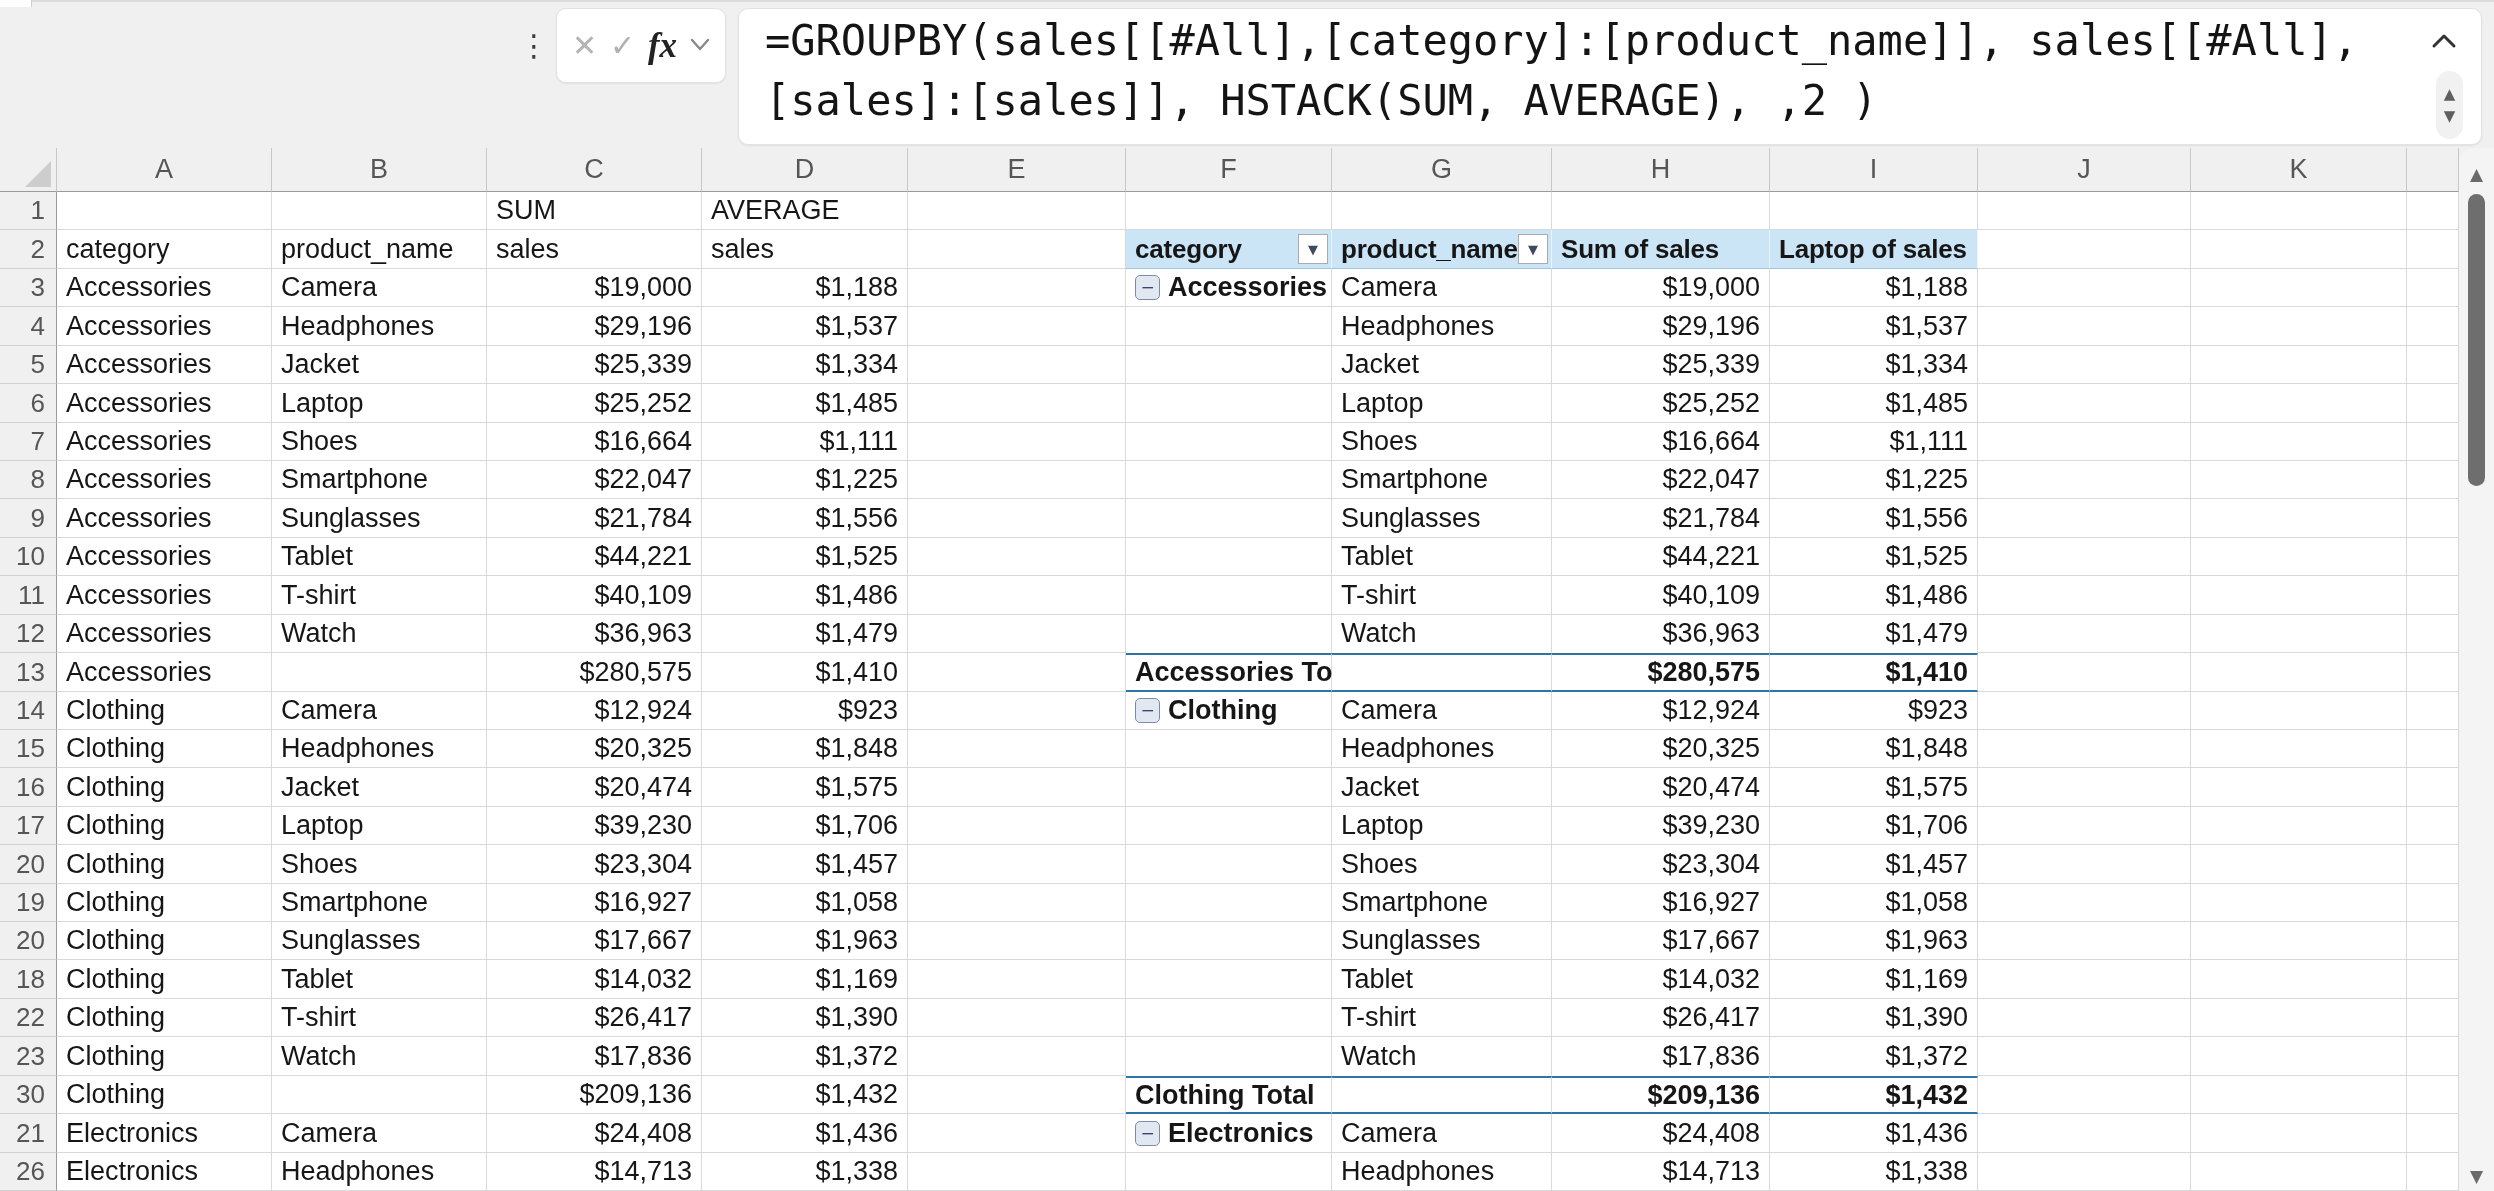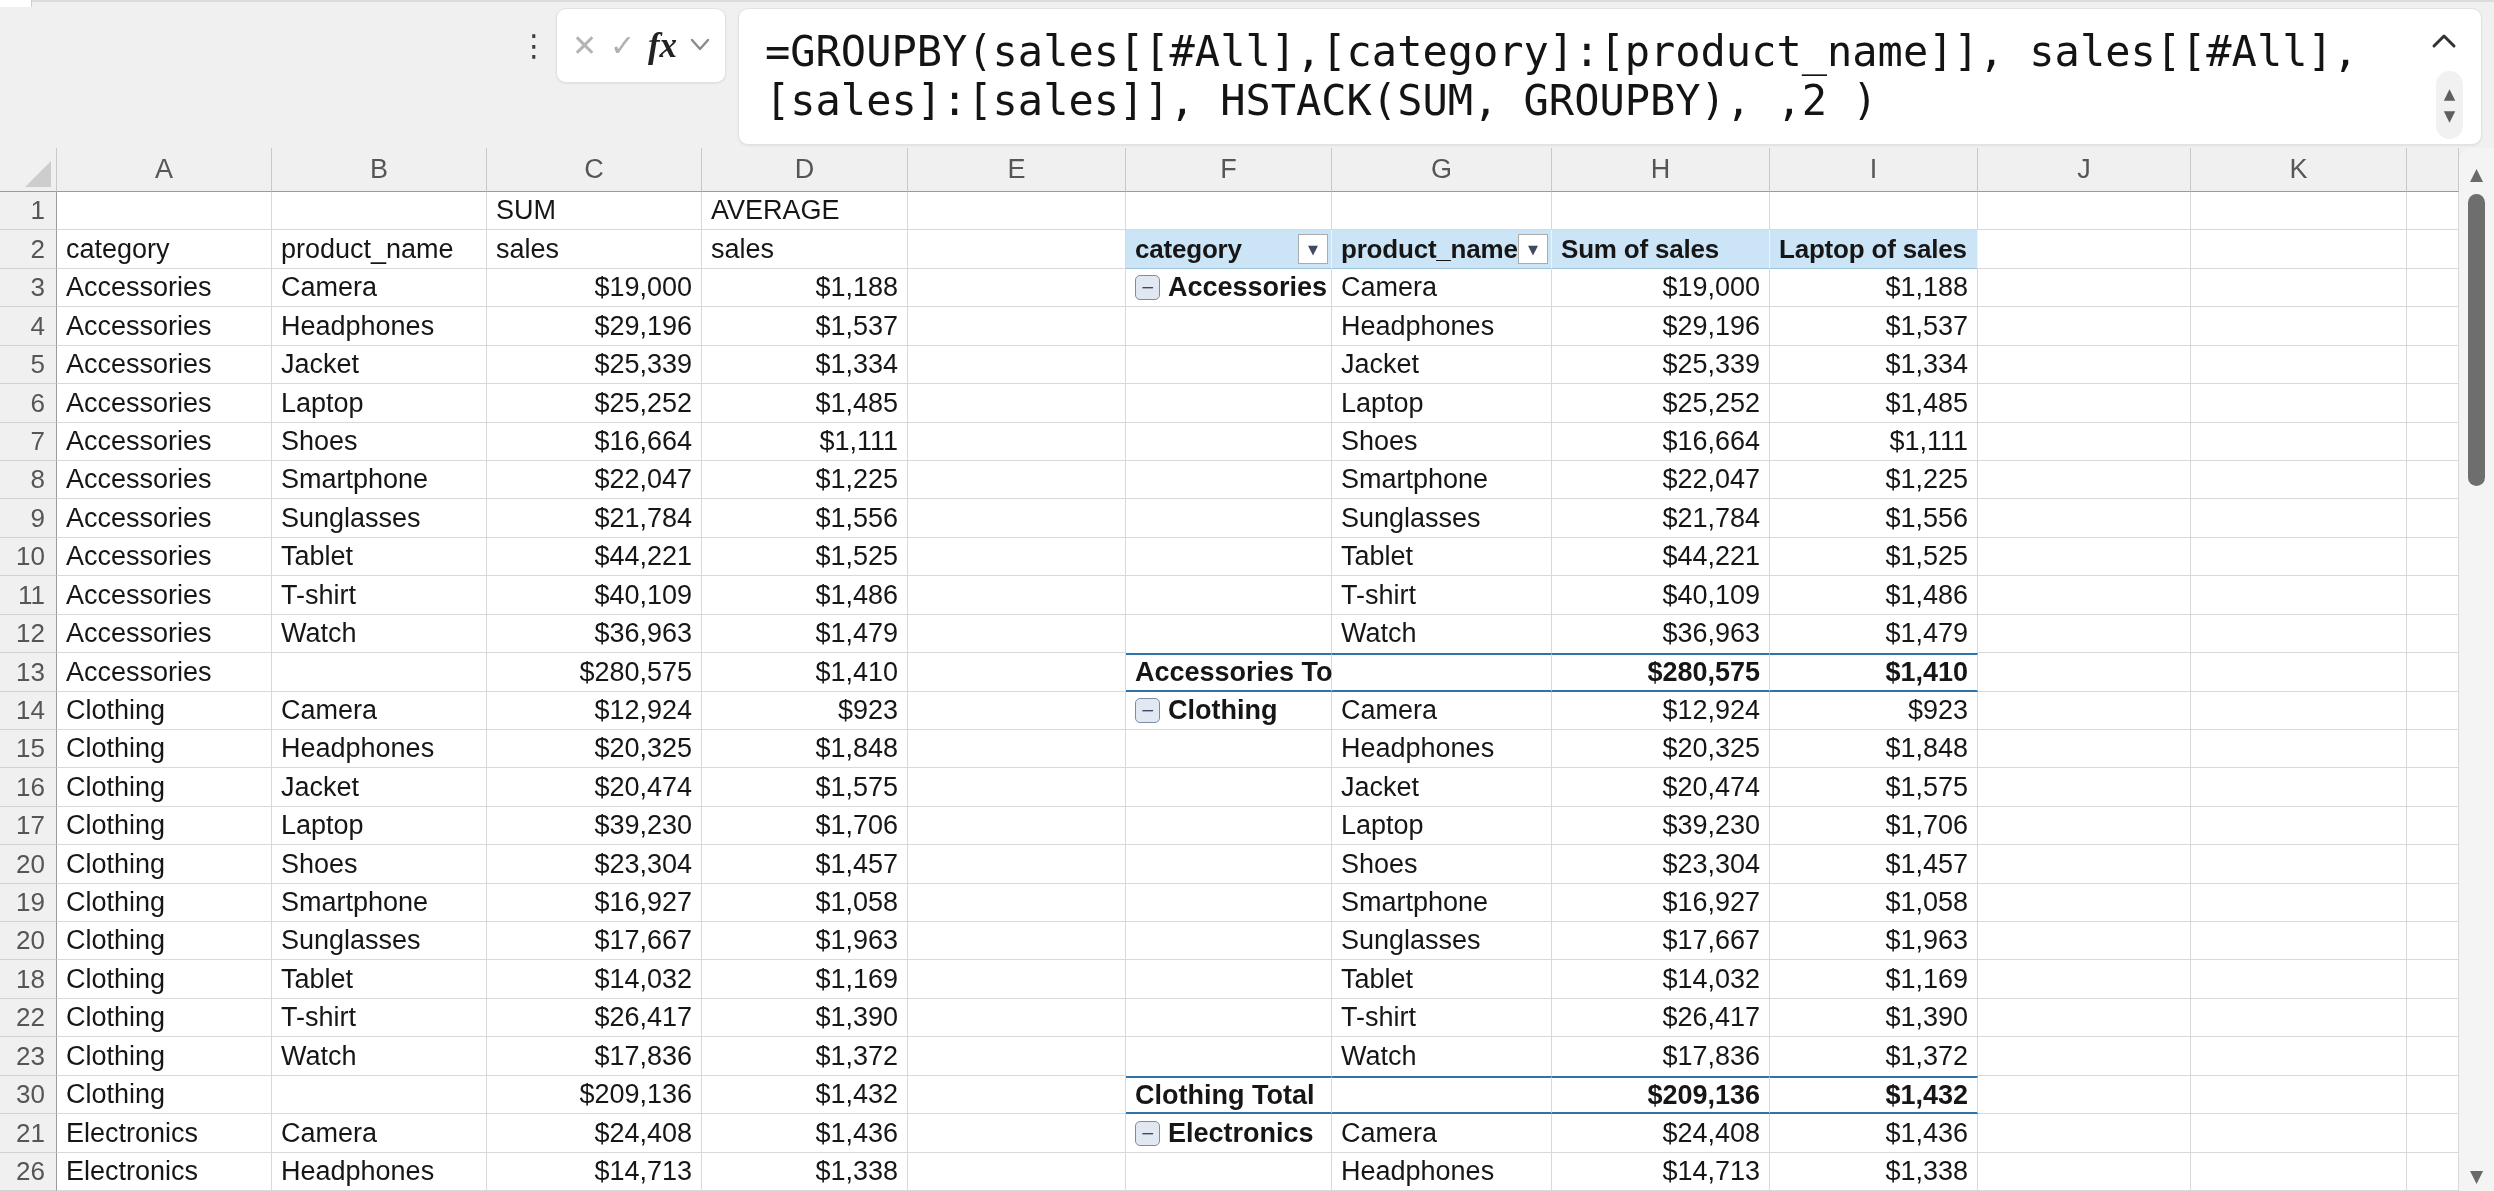--- a/index.html
+++ b/index.html
@@ -17,21 +17,21 @@
   .dots{position:absolute;left:524px;top:8px;height:75px;width:20px;display:flex;align-items:center;
         justify-content:center;color:#3c3c3c;font-size:30px;font-family:"DejaVu Sans",sans-serif;letter-spacing:0;}
   .fxbox{left:556px;top:8px;width:170px;height:75px;display:flex;align-items:center;
          justify-content:space-between;padding:0 15px;}
   .icx{color:#b4b4b4;font-size:30px;font-family:"DejaVu Sans",sans-serif;}
   .icchk{color:#b0b0b0;font-size:30px;font-family:"DejaVu Sans",sans-serif;}
   .fxlbl{font-family:"Liberation Serif",serif;font-style:italic;font-weight:700;font-size:35px;color:#222;}
   .formulabox{left:738px;top:8px;width:1744px;height:137px;}
   .fline{position:absolute;left:26px;white-space:pre;font-family:"DejaVu Sans Mono",monospace;
          font-size:42px;color:#141414;}
-  .fl1{top:18px;text-align:center;} .fl2{top:67px;}
+  .fl1{top:7px;text-align:center;} .fl2{top:67px;}
   .fb-collapse{position:absolute;right:24px;top:24px;}
   .fb-spin{position:absolute;right:18px;top:62px;width:27px;height:68px;background:#f1f1f1;border-radius:14px;
            display:flex;flex-direction:column;align-items:center;justify-content:center;gap:7px;}
   .fb-spin span{color:#5f5f5f;font-size:15px;line-height:15px;font-family:"DejaVu Sans",sans-serif;}
 
   
   .gridbg{position:absolute;left:0;top:192px;width:2459px;height:999px;background:#ffffff;}
   .colhdr{position:absolute;top:148px;height:44px;box-sizing:border-box;background:#f0f0f0;
           border-right:1px solid #c8c8c8;border-bottom:1px solid #9b9b9b;
           display:flex;align-items:center;justify-content:center;
@@ -86,21 +86,21 @@
     <span class="fxlbl">fx</span>
     <span>
       <svg width="20" height="13" viewBox="0 0 20 13">
           <polyline points="2,2 10,11 18,2" fill="none" stroke="#8a8a8a" stroke-width="2.4" stroke-linecap="round" stroke-linejoin="round"></polyline>
         </svg>
     </span>
   </div>
 
   <div class="whitebox formulabox">
     <div class="fline fl1">=GROUPBY(sales[[#All],[category]:[product_name]], sales[[#All],</div>
-    <div class="fline fl2">[sales]:[sales]], HSTACK(SUM, GROUPBY), ,2 )</div>
+    <div class="fline fl2">[sales]:[sales]], HSTACK(SUM, AVERAGE), ,2 )</div>
     <span class="fb-collapse">
       <svg width="26" height="16" viewBox="0 0 26 16">
           <polyline points="3,13 13,3 23,13" fill="none" stroke="#333" stroke-width="3" stroke-linecap="round" stroke-linejoin="round"></polyline>
         </svg>
     </span>
     <span class="fb-spin">
       <span>▲</span>
       <span>▼</span>
     </span>
   </div>

